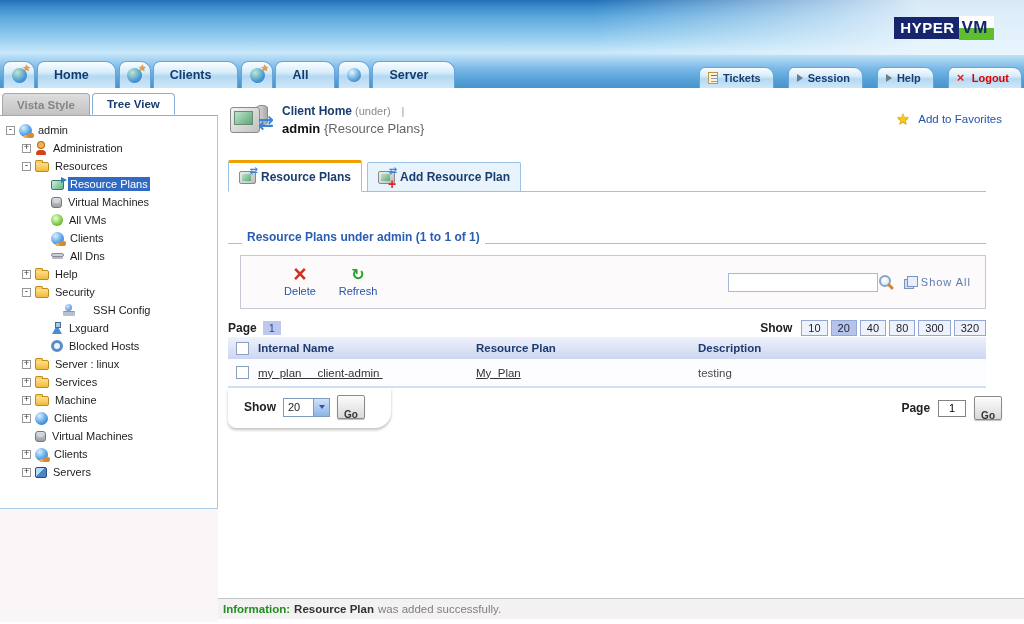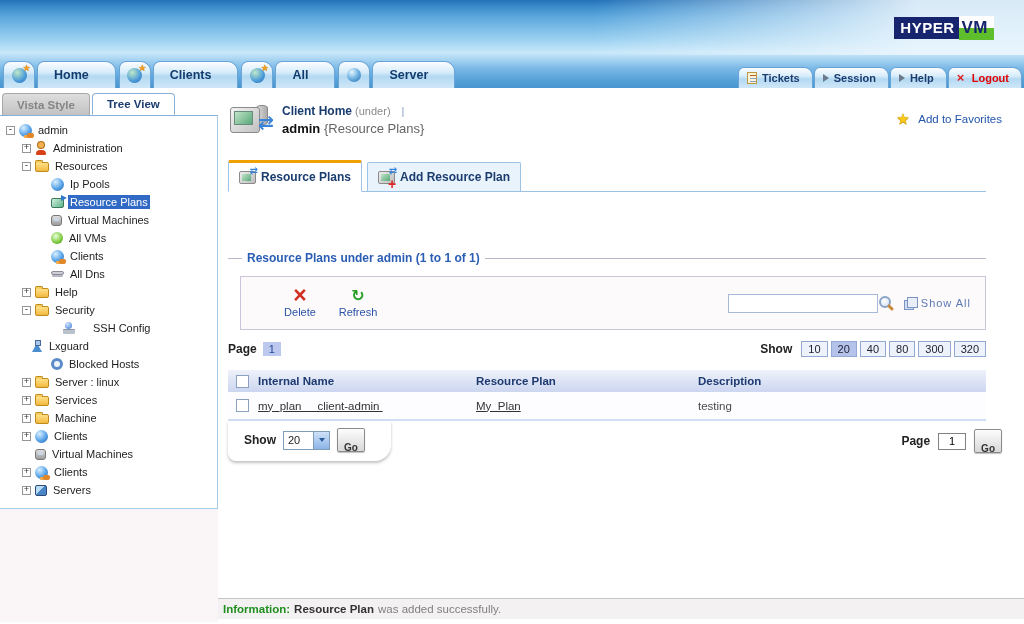--- a/index.html
+++ b/index.html
@@ -15,21 +15,21 @@
   .logo{position:absolute;top:18px;right:30px;font-weight:bold;font-size:15px;letter-spacing:.5px}
   .logo-hyper{background:#17246e;color:#fff;padding:2px 4px 3px 6px}
   .logo-vm{background:linear-gradient(#ffffff 52%,#5fbe2b 52%);color:#17246e;padding:2px 6px 3px 3px;font-size:17px}
   .nav-tabs{position:absolute;left:3px;bottom:0;display:flex;gap:3px}
   .nav-group{display:flex;gap:2px;cursor:pointer}
   .nav-icon-box,.nav-label-box{border:1px solid #69a4d8;border-bottom:none;border-radius:7px 10px 0 0;
     background:linear-gradient(180deg,#fbfdff 0%,#d7ecfa 40%,#b3d9f2 55%,#cfe7f8 100%);
     height:27px;display:flex;align-items:center;justify-content:center}
   .nav-icon-box{width:32px}
   .nav-label-box{padding:0 26px 0 16px;font-weight:bold;font-size:12.5px;color:#123c6e}
-  .util-tabs{position:absolute;right:2px;bottom:0;display:flex;gap:1px}
+  .util-tabs{position:absolute;right:2px;bottom:0;display:flex;gap:14px}
   .util-tab{display:flex;align-items:center;gap:5px;height:21px;padding:0 12px 0 8px;
     border:1px solid #69a4d8;border-bottom:none;border-radius:6px 9px 0 0;
     background:linear-gradient(180deg,#fbfdff 0%,#d7ecfa 40%,#b3d9f2 55%,#cfe7f8 100%);
     font-weight:bold;font-size:11px;color:#1a3c6e;cursor:pointer}
   .util-tab.danger .util-label{color:#e00000}
 
   
   .layout{display:flex;height:532px}
   .sidebar{width:218px;display:flex;flex-direction:column}
   .side-tabs{display:flex;gap:2px;margin:3px 0 0 2px;position:relative;z-index:2}
@@ -60,21 +60,21 @@
   .crumb-rest{color:#666}
   .favorites{margin-left:auto;margin-right:-16px;margin-top:8px;display:flex;align-items:center;gap:5px;
     color:#2255aa;font-size:11.5px;cursor:pointer}
 
   .content-tabs{display:flex;align-items:flex-end;margin-top:17px;border-bottom:1px solid #9cc2e6}
   .ctab{position:relative;height:29px;display:flex;align-items:center;gap:5px;padding:0 10px;margin-right:5px;
     border:1px solid #9cc2e6;border-bottom:none;background:#e9f3fc;font-weight:bold;color:#1a3c6e;
     font-size:12px;border-radius:2px 2px 0 0;cursor:pointer}
   .ctab.active{background:#fff;border-top:3px solid #f0a000;height:32px;margin-bottom:-1px;border-bottom:1px solid #fff}
 
-  .legend-row{display:flex;align-items:center;margin-top:59px}
+  .legend-row{display:flex;align-items:flex-end;margin-top:38px}
   .legend-row .ln{border-top:1px solid #b9b9cc;height:1px}
   .legend-row .ln.s{width:14px}
   .legend-row .ln.e{flex:1}
   .legend-row b{color:#2a5db4;font-size:12px;padding:0 5px;white-space:nowrap}
 
   .toolbar{margin-top:11px;margin-left:12px;height:54px;border:1px solid #ccc4d8;background:#fdfafb;
     display:flex;align-items:center;padding:0 14px 0 30px}
   .tool-btn{width:58px;display:flex;flex-direction:column;align-items:center;gap:1px;cursor:pointer}
   .tool-btn .tlbl{color:#2853a8;font-size:11px}
   .search-group{margin-left:auto;display:flex;align-items:center;}
@@ -82,21 +82,21 @@
   .showall{display:flex;align-items:center;gap:7px;color:#5b79b2;font-size:11px;letter-spacing:1px;cursor:pointer;margin-left:10px}
 
   .pager-top{display:flex;align-items:center;margin-top:11px}
   .pager-top .plabel,.pager-top .slabel{font-weight:bold;font-size:12px;color:#222}
   .page-badge{background:#bcc8ee;color:#24479a;font-size:11px;padding:1px 6px;margin-left:6px;cursor:pointer}
   .sizes{margin-left:auto;display:flex;align-items:center;gap:3px}
   .sizes .slabel{margin-right:6px}
   .size-box{border:1px solid #93a9d4;background:#edf2fb;color:#223;font-size:11px;padding:1px 6px;cursor:pointer}
   .size-box.sel{background:#b5c3ea}
 
-  .grid-table{margin-top:12px}
+  .grid-table{margin-top:0}
   .thead,.trow{display:grid;grid-template-columns:30px 218px 222px 1fr;align-items:center}
   .thead{height:23px;background:linear-gradient(#eef2fb,#dfe5f6 45%,#ccd6f0);border-top:1px solid #fff}
   .thead .hcell{font-weight:bold;font-size:11.5px;color:#1d3a70}
   .trow{height:27px;background:#fdfdff}
   .cb{width:13px;height:13px;border:1px solid #8aa0be;background:#fff;margin-left:8px;cursor:pointer}
   .trow a{color:#333;font-size:11.5px;cursor:pointer}
   .cell-internal a{white-space:pre}
   .cell-desc{color:#4a4a4a;font-size:11.5px}
   .sep{height:2px;background:#cfe0f4}
 
@@ -249,25 +249,20 @@
             <span class="ic ic-person"></span>
             <span class="tlabel">Administration</span>
           </div>
           <div class="titem" style="padding-left: 22px;">
             <span class="texp">-</span>
             <span class="ic ic-folder"></span>
             <span class="tlabel">Resources</span>
           </div>
           <div class="titem" style="padding-left: 38px;">
             <span class="tspace"></span>
-            <span class="ic ic-globe"></span>
-            <span class="tlabel">Ip Pools</span>
-          </div>
-          <div class="titem" style="padding-left: 38px;">
-            <span class="tspace"></span>
             <span class="ic ic-plan"></span>
             <span class="tlabel sel">Resource Plans</span>
           </div>
           <div class="titem" style="padding-left: 38px;">
             <span class="tspace"></span>
             <span class="ic ic-vm"></span>
             <span class="tlabel">Virtual Machines</span>
           </div>
           <div class="titem" style="padding-left: 38px;">
             <span class="tspace"></span>
@@ -292,21 +287,21 @@
           <div class="titem" style="padding-left: 22px;">
             <span class="texp">-</span>
             <span class="ic ic-folder"></span>
             <span class="tlabel">Security</span>
           </div>
           <div class="titem" style="padding-left: 38px; gap: 16px;">
             <span class="tspace"></span>
             <span class="ic ic-ssh"></span>
             <span class="tlabel">SSH Config</span>
           </div>
-          <div class="titem" style="padding-left: 18px;">
+          <div class="titem" style="padding-left: 38px;">
             <span class="tspace"></span>
             <span class="ic ic-guard"></span>
             <span class="tlabel">Lxguard</span>
           </div>
           <div class="titem" style="padding-left: 38px;">
             <span class="tspace"></span>
             <span class="ic ic-blocked"></span>
             <span class="tlabel">Blocked Hosts</span>
           </div>
           <div class="titem" style="padding-left: 22px;">

